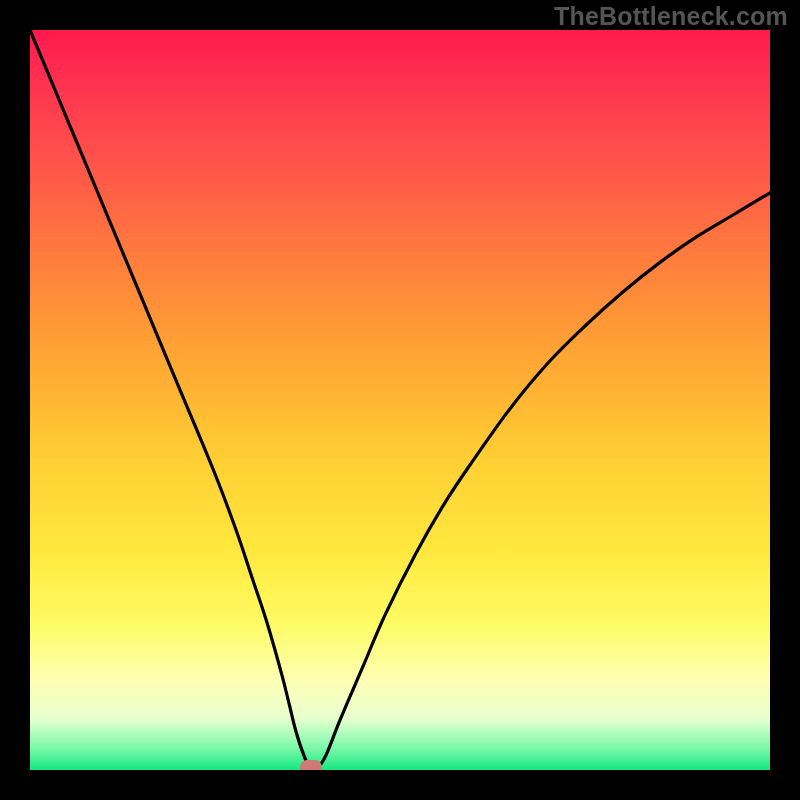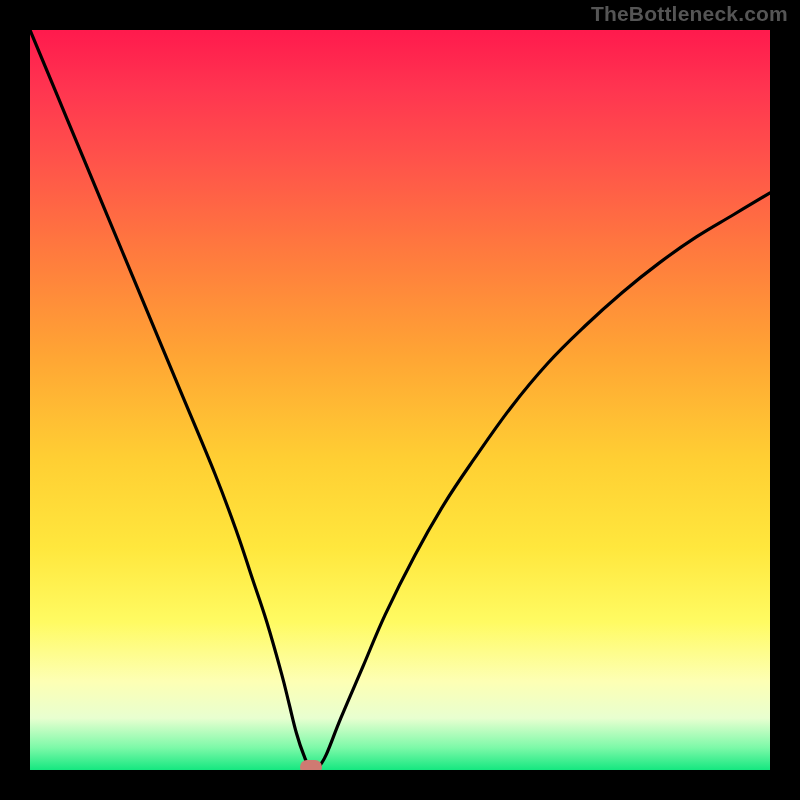--- a/index.html
+++ b/index.html
@@ -15,21 +15,21 @@
     position: relative;
     width: 800px;
     height: 800px;
     background: #000;
   }
   .watermark {
     position: absolute;
     top: 2px;
     right: 12px;
     color: #555;
-    font-size: 21px;
+    font-size: 25px;
     font-weight: 600;
     letter-spacing: 0.2px;
     z-index: 6;
     user-select: none;
   }
   .plot {
     position: absolute;
     left: 30px;
     top: 30px;
     width: 740px;

